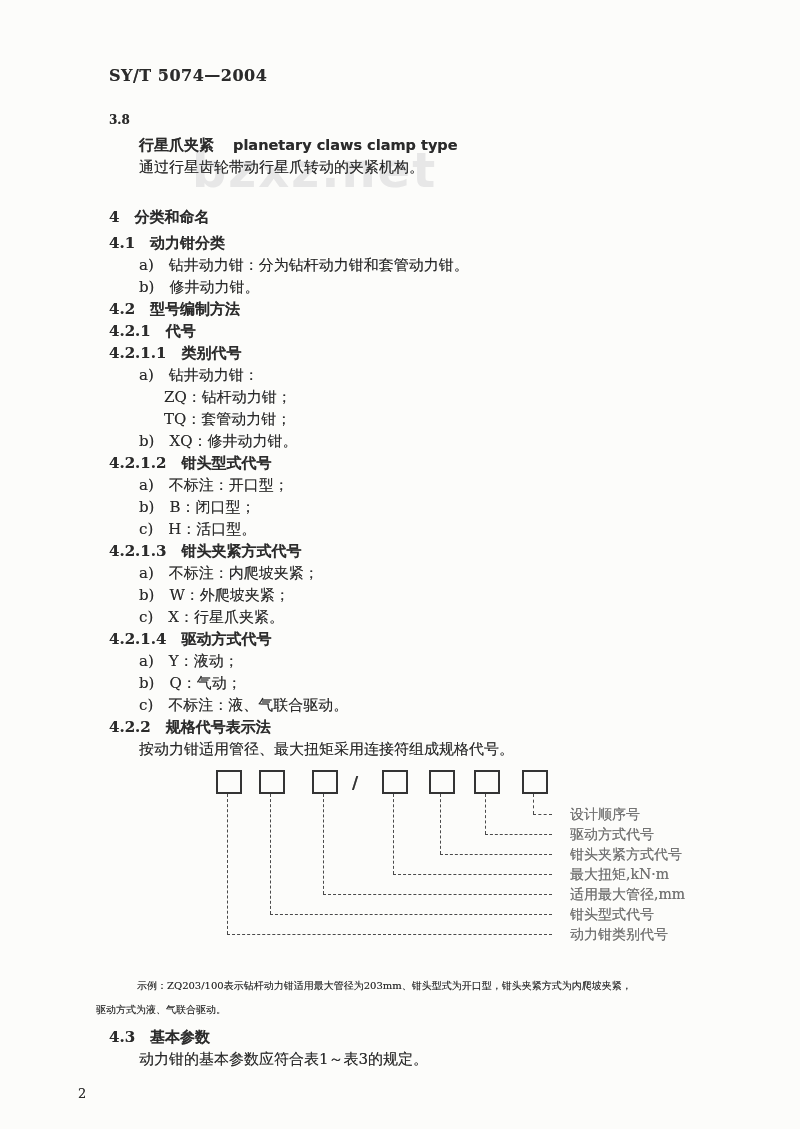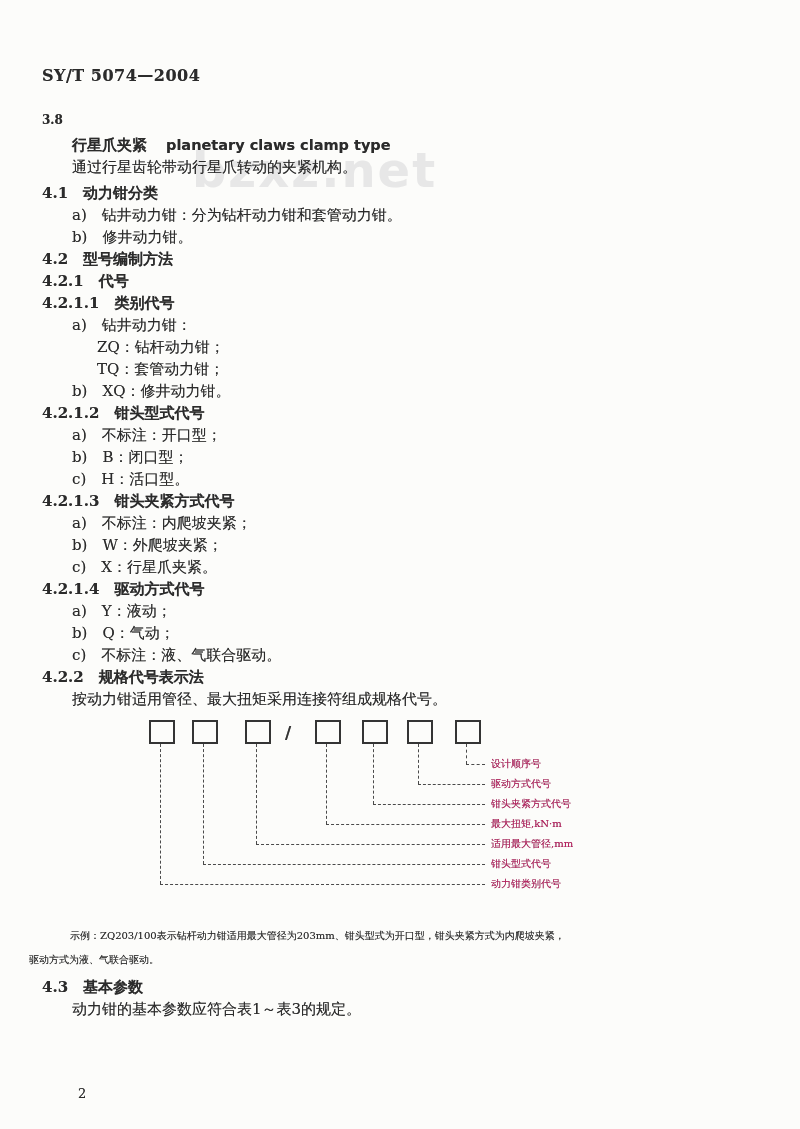--- a/index.html
+++ b/index.html
@@ -2,21 +2,21 @@
 <html><head>
 <meta charset="utf-8">
 <style>
   html,body { margin:0; padding:0; background:#e9e9e9; }
   .page {
     position:relative; width:800px; height:1129px; margin:0 auto;
     background:#fcfcfa; overflow:hidden;
     font-family:"DejaVu Serif","Liberation Serif",serif;
     color:#2b2b2b;
   }
-  .content { position:relative; padding:66px 40px 0 42px; z-index:2; }
+  .content { position:relative; padding:66px 40px 0 109px; z-index:2; }
   .line { font-size:15px; line-height:22px; white-space:nowrap; }
   .b { font-weight:bold; }
   .ind1 { padding-left:30px; }
   .ind2 { padding-left:55px; }
   .head { font-size:15px; line-height:22px; font-weight:bold; white-space:nowrap; }
   .doc-header { font-size:16px; font-weight:bold; line-height:20px; letter-spacing:.5px; }
   .c38num { margin-top:24px; font-size:12px; font-weight:bold; line-height:20px; }
   .term-line { margin-top:4px; }
   .term-en { margin-left:19px; font-family:"DejaVu Sans","Liberation Sans",sans-serif; font-size:14.5px; }
   .sec4 { margin-top:28px; }
@@ -26,21 +26,21 @@
     font-family:"DejaVu Sans","Liberation Sans",sans-serif;
     font-weight:bold; font-size:48px; line-height:72px; letter-spacing:2px;
     color:#e7e7e7; user-select:none;
   }
   
   .diagram { position:relative; height:192px; margin:10px 0 0 25px; width:660px; }
   .dbox { position:absolute; top:0; width:22px; height:20px; border:2px solid #343434; background:transparent; }
   .dslash { position:absolute; top:2px; font-size:17px; font-weight:bold; color:#343434; }
   .vline { position:absolute; border-left:1.6px dashed #4a4a4a; width:0; }
   .hline { position:absolute; border-top:1.6px dashed #4a4a4a; height:0; }
-  .dlabel { position:absolute; left:424px; font-size:10px; line-height:18px; white-space:nowrap; color:#be185d; }
+  .dlabel { position:absolute; left:436px; font-size:14px; line-height:18px; white-space:nowrap; color:#737373; }
   
   .note { margin:12px 0 0 -13px; width:700px; font-size:10px; line-height:24px; white-space:nowrap; }
   .note-first { text-indent:41px; }
   .sec43 { margin-top:4px; }
   .pagenum { position:absolute; left:78px; top:1086px; font-size:13px; z-index:2; }
   
   .content, .pagenum { text-shadow:0 0 .4px rgba(40,40,40,.55); }
 </style>
 </head>
 <body>
@@ -50,20 +50,21 @@
 
   <div class="content">
     <div class="doc-header">SY/T 5074—2004</div>
 
     <div class="c38num">3.8</div>
     <div class="line term-line ind1">
       <span class="b">行星爪夹紧</span><span class="b term-en">planetary claws clamp type</span>
     </div>
     <div class="line ind1">通过行星齿轮带动行星爪转动的夹紧机构。</div>
 
+    <div class="head sec4">4　分类和命名</div>
 
     <div class="head sec41">4.1　动力钳分类</div>
     <div class="line ind1">a)　钻井动力钳：分为钻杆动力钳和套管动力钳。</div>
     <div class="line ind1">b)　修井动力钳。</div>
 
     <div class="head">4.2　型号编制方法</div>
     <div class="head">4.2.1　代号</div>
 
     <div class="head">4.2.1.1　类别代号</div>
     <div class="line ind1">a)　钻井动力钳：</div>

